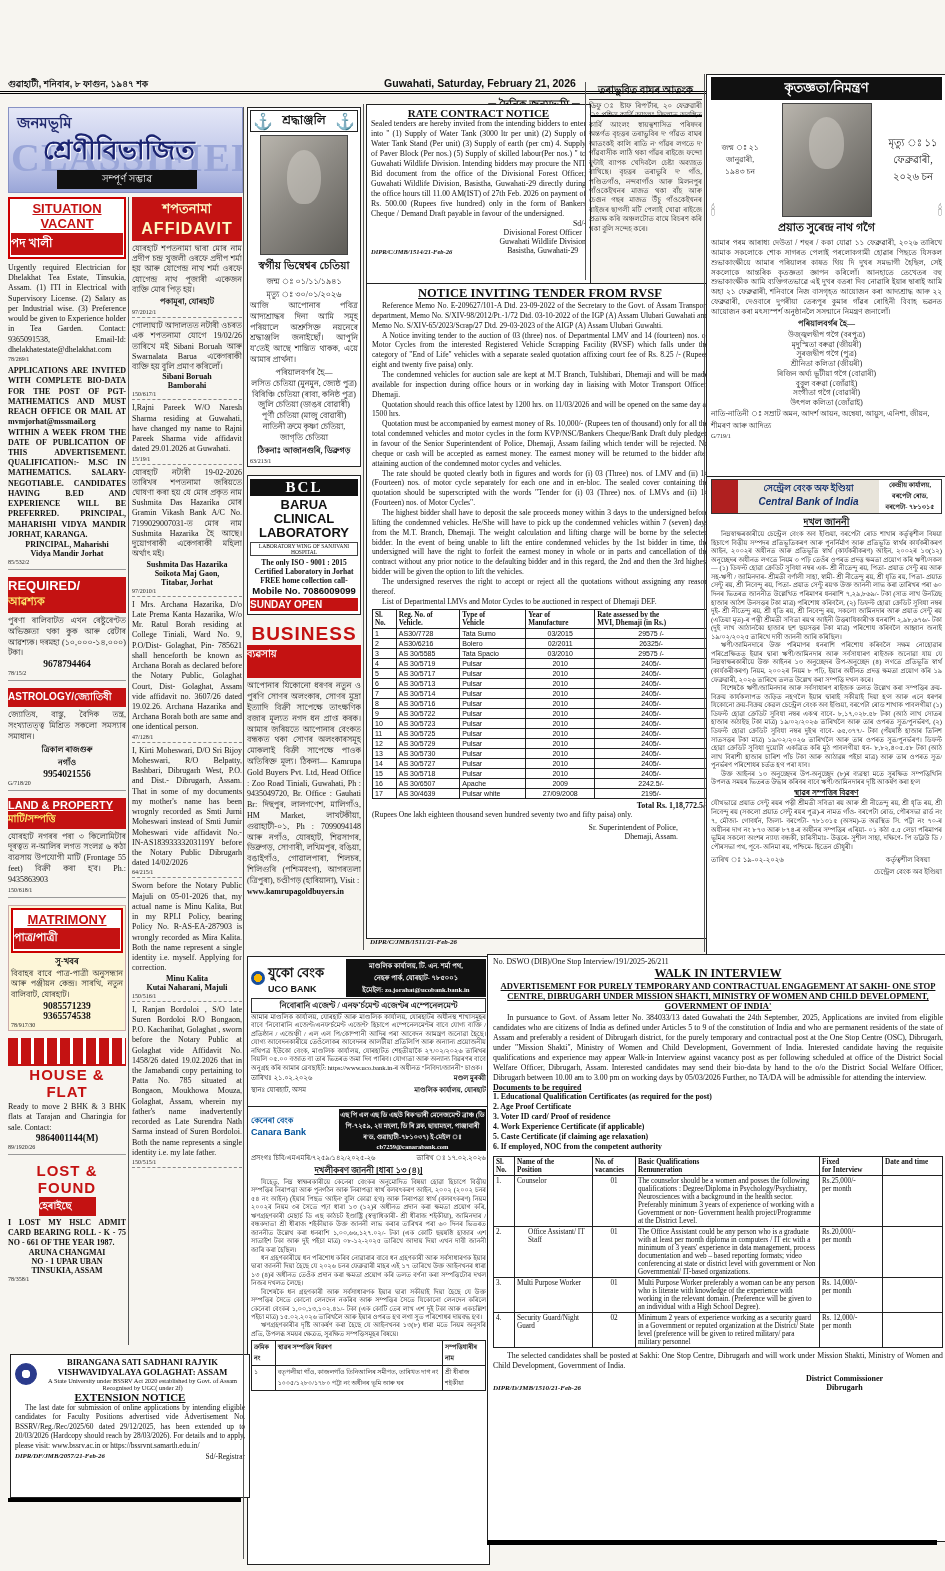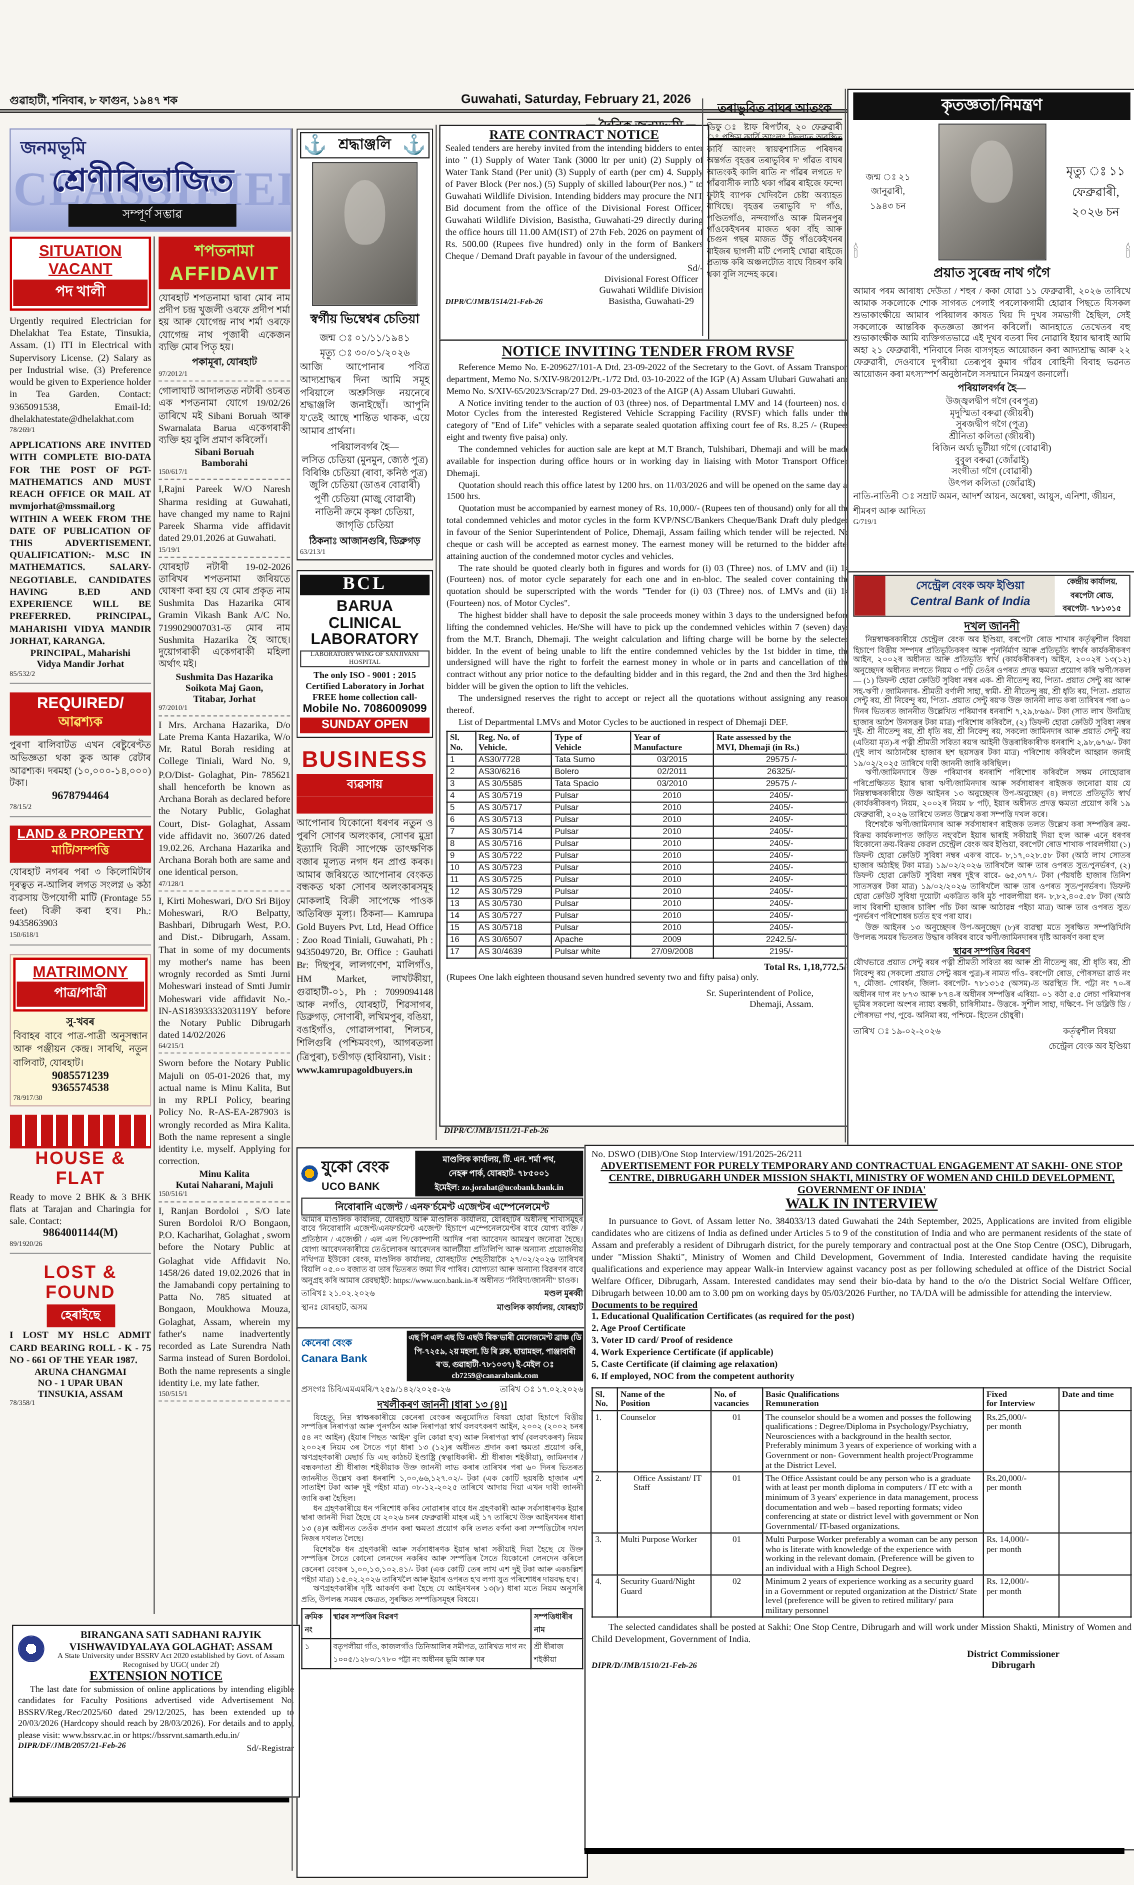--- a/index.html
+++ b/index.html
@@ -9,21 +9,21 @@
   .pre{white-space:pre-line;}
   .ctr{text-align:center;}
   .rt{text-align:right;}
   .b{font-weight:bold;}
   .sans{font-family:"Liberation Sans",sans-serif;}
   .ref{font-size:6px;color:#222;margin-top:1px;}
   .vr{position:absolute;width:0;border-left:1px solid #555;}
   .hr-thick{position:absolute;background:#000;}
   
   .redbox{border:2px solid #c00;background:#fff;text-align:center;padding:2px 1px;}
-  .redbar{background:#c41212;color:#fff;font-weight:bold;text-align:center;padding:1px 0;}
+  .redbar{background:#c41212;color:#fff;font-weight:bold;text-align:left;padding:1px 0;}
   .red{color:#c41212;}
   .adtext{font-size:8px;line-height:1.28;text-align:justify;}
   .adtext-bn{font-size:8px;line-height:1.35;text-align:justify;}
   .sec{margin-bottom:7px;border-bottom:1px solid #999;padding-bottom:4px;}
   .phone{font-weight:bold;font-size:9.5px;text-align:center;}
   .affitem{border-bottom:1px dashed #888;padding:3px 0 2px;}
   .box{border:1.5px solid #222;background:#fff;}
   .notice-title{font-weight:bold;text-decoration:underline;text-align:center;}
   table{border-collapse:collapse;}
   td,th{border:1px solid #222;padding:1px 2px;vertical-align:top;}
@@ -69,20 +69,28 @@
     <div class="sec">
       <div class="redbar sans">
         <div style="font-size:13px;">REQUIRED/</div>
         <div style="font-size:11px;color:#ffe96b;">আৱশ্যক</div>
       </div>
       <div class="adtext-bn" style="margin-top:3px;">পুৰণা ৰালিবাটত এখন ৰেষ্টুৰেণ্টত অভিজ্ঞতা থকা কুক আৰু ৱেটাৰ আৱশ্যক। দৰমহা (১০,০০০-১৪,০০০) টকা।</div>
       <div class="phone">9678794464</div>
       <div class="ref">78/15/2</div>
     </div>
     <div class="sec">
+      <div class="redbar sans" style="font-size:10px;">ASTROLOGY/জ্যোতিষী</div>
+      <div class="adtext-bn" style="margin-top:3px;">জ্যোতিষ, বাস্তু, বৈদিক তন্ত্ৰ, সংখ্যাতত্ত্ব মিশ্ৰিত সকলো সমস্যাৰ সমাধান।</div>
+      <div class="pre b ctr" style="font-size:8px;">ত্ৰিকাল ৰাজগুৰু
+নগাঁও</div>
+      <div class="phone">9954021556</div>
+      <div class="ref">G/718/20</div>
+    </div>
+    <div class="sec">
       <div class="redbar sans">
         <div style="font-size:11px;text-decoration:underline;">LAND &amp; PROPERTY</div>
         <div style="font-size:10px;color:#ffe96b;">মাটি/সম্পত্তি</div>
       </div>
       <div class="adtext-bn" style="margin-top:3px;">যোৰহাট নগৰৰ পৰা ৩ কিলোমিটাৰ দূৰত্বত ন-আলিৰ লগত সংলগ্ন ৬ কঠা ব্যৱসায় উপযোগী মাটি (Frontage 55 feet) বিক্ৰী কৰা হ'ব। Ph.: 9435863903</div>
       <div class="ref">150/618/1</div>
     </div>
     <div class="sec" style="background:#fdf6d8;border:1px solid #caa;padding:2px;">
       <div class="redbox sans">
         <div class="red b" style="font-size:13px;text-decoration:underline;">MATRIMONY</div>
@@ -110,21 +118,21 @@
       </div>
       <div class="adtext b" style="margin-top:2px;">I LOST MY HSLC ADMIT CARD BEARING ROLL - K - 75 NO - 661 OF THE YEAR 1987.</div>
       <div class="pre b ctr" style="font-size:8px;">ARUNA CHANGMAI
 NO - 1 UPAR UBAN
 TINSUKIA, ASSAM</div>
       <div class="ref">78/358/1</div>
     </div>
   </div>
 
   <div class="x" style="left:132px;top:197px;width:110px;height:1148px;overflow:hidden;">
-    <div style="background:#c41212;color:#bef264;text-align:center;padding:2px 0 3px;">
+    <div style="background:#c41212;color:#fef9c3;text-align:center;padding:2px 0 3px;">
       <div class="b" style="font-size:13px;">শপতনামা</div>
       <div class="b sans" style="font-size:16px;letter-spacing:1px;">AFFIDAVIT</div>
     </div>
     <div>
 
         <div class="affitem">
           <div class="adtext">যোৰহাট শপতনামা দ্বাৰা মোৰ নাম প্ৰদীপ চন্দ্ৰ খুজলী ওৰফে প্ৰদীপ শৰ্মা হয় আৰু যোগেন্দ্ৰ নাথ শৰ্মা ওৰফে যোগেন্দ্ৰ নাথ পূজাৰী একেজন ব্যক্তি মোৰ পিতৃ হয়।</div>
           <div class="pre b ctr" style="font-size:8px;">পকামূৰা, যোৰহাট</div>
           <div class="ref">97/2012/1</div>
         </div>
@@ -537,22 +545,22 @@
             <td>১</td>
             <td>বতৃপলীয়া গাঁও, কাজলগাঁও তিনিআলিৰ সমীপত, তাৰিখত দাগ নং ১০০৫/১২৮০/১৭৮০ পট্টা নং অধীনৰ ভূমি আৰু ঘৰ</td>
             <td>শ্ৰী ধীৰাজ শইকীয়া</td>
           </tr>
         </tbody>
     </table>
   </div>
 
   <div class="x box" style="left:487px;top:954px;width:450px;height:582px;padding:2px 5px;overflow:hidden;">
     <div style="font-size:7.8px;">No. DSWO (DIB)/One Stop Interview/191/2025-26/211</div>
+    <div class="ctr b" style="font-size:12px;text-decoration:underline;">WALK IN INTERVIEW</div>
     <div class="ctr b" style="font-size:8.6px;text-decoration:underline;">ADVERTISEMENT FOR PURELY TEMPORARY AND CONTRACTUAL ENGAGEMENT AT SAKHI- ONE STOP CENTRE, DIBRUGARH UNDER MISSION SHAKTI, MINISTRY OF WOMEN AND CHILD DEVELOPMENT, GOVERNMENT OF INDIA'</div>
-    <div class="ctr b" style="font-size:12px;text-decoration:underline;">WALK IN INTERVIEW</div>
     <div class="adtext" style="font-size:7.8px;text-indent:14px;margin-top:2px;">In pursuance to Govt. of Assam letter No. 384033/13 dated Guwahati the 24th September, 2025, Applications are invited from eligible candidates who are citizens of India as defined under Articles 5 to 9 of the constitution of India and who are permanent residents of the state of Assam and preferably a resident of Dibrugarh district, for the purely temporary and contractual post at the One Stop Centre (OSC), Dibrugarh, under "Mission Shakti", Ministry of Women and Child Development, Government of India. Interested candidate having the requisite qualifications and experience may appear Walk-in Interview against vacancy post as per following scheduled at office of the District Social Welfare Officer, Dibrugarh, Assam. Interested candidates may send their bio-data by hand to the o/o the District Social Welfare Officer, Dibrugarh between 10.00 am to 3.00 pm on working days by 05/03/2026 Further, no TA/DA will be admissible for attending the interview.</div>
     <div class="b" style="font-size:8px;text-decoration:underline;">Documents to be required</div>
     <div class="b" style="font-size:7.8px;line-height:1.3;">
 
     <div>1. Educational Qualification Certificates (as required for the post)</div>
         <div>2. Age Proof Certificate</div>
         <div>3. Voter ID card/ Proof of residence</div>
         <div>4. Work Experience Certificate (if applicable)</div>
         <div>5. Caste Certificate (if claiming age relaxation)</div>
         <div>6. If employed, NOC from the competent authority</div>

